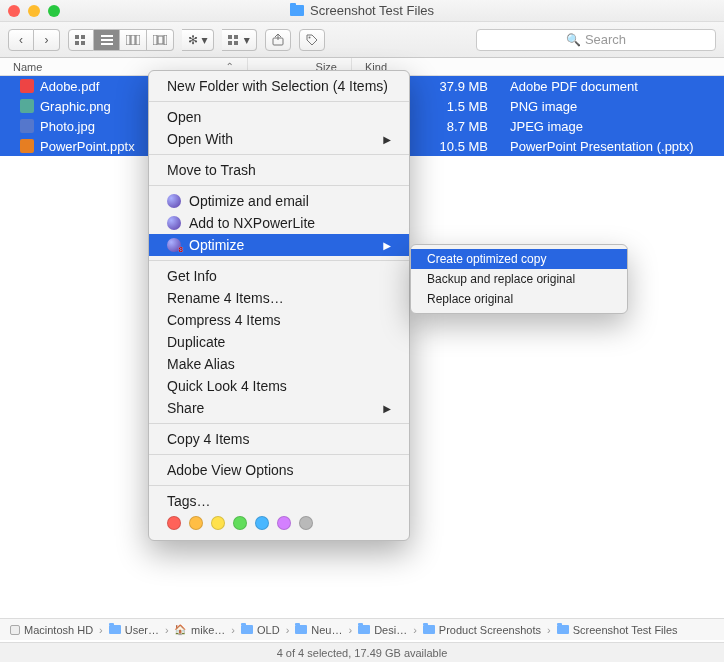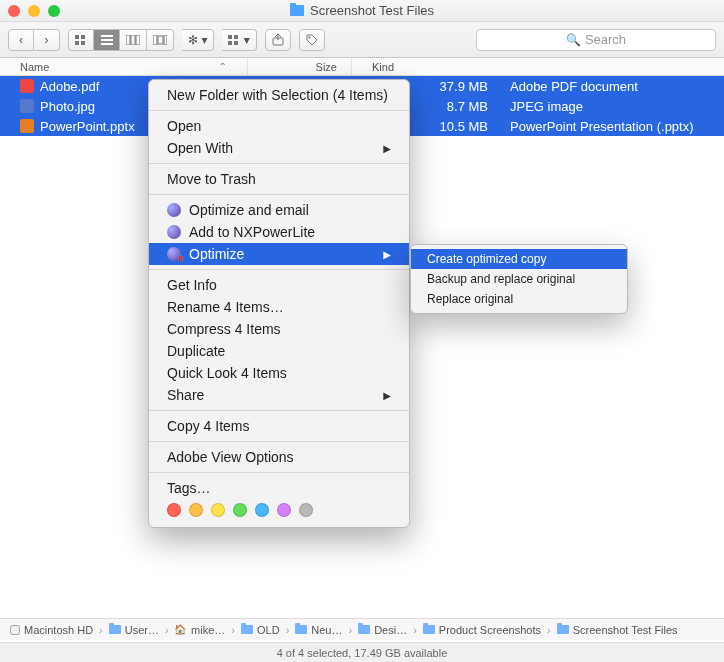--- a/index.html
+++ b/index.html
@@ -65,21 +65,21 @@
     width: 240px; height:22px; border:1px solid #c9c9c9; border-radius:4px;
     background:#fff; display:flex; align-items:center; justify-content:center;
     color:#9a9a9a; font-size:13px;
   }
   .search .mag { margin-right:4px; font-size:12px; }
   
   .colhead {
     height:18px; background:#fcfcfc; border-bottom:1px solid #ddd; display:flex;
     font-size:11px; color:#555;
   }
-  .col { padding:2px 20px; border-right:1px solid #e6e6e6; display:flex;align-items:center; }
+  .col { padding:2px 13px; border-right:1px solid #e6e6e6; display:flex;align-items:center; }
   .col.name { width:248px; }
   .col.date { width:150px; }
   .col.size { width:104px; justify-content:flex-end; padding-right:14px; }
   .col.kind { flex:1; border-right:none; }
   .sort-arrow { margin-left:auto; font-size:10px; color:#777; }
   
   .files { position:relative; }
   .row {
     height:20px; display:flex; align-items:center;
     background:#2866e1; color:#fff; font-size:13px;
@@ -90,21 +90,21 @@
   .row .c.size { width:104px; text-align:right; padding-right:14px; }
   .row .c.kind { flex:1; padding-left:8px; }
   .file-icon { width:14px; height:14px; border-radius:2px; display:inline-block; flex:none;}
   .fi-pdf { background:#e44; }
   .fi-png { background:#5a9; }
   .fi-jpg { background:#57c; }
   .fi-pptx { background:#e67e22; }
   
   .menu {
     position:absolute;
-    left:148px; top:79px;
+    left:148px; top:70px;
     width:262px;
     background:#f3f3f3;
     border:1px solid #bcbcbc;
     border-radius:6px;
     box-shadow: 0 12px 32px rgba(0,0,0,.32);
     padding:4px 0;
     z-index:20;
   }
   .menu .mi {
     padding: 3px 18px;
@@ -253,20 +253,29 @@
       <div class="c name">
         <span class="file-icon fi-pdf"></span>
         <span>Adobe.pdf</span>
       </div>
       <div class="c date"></div>
       <div class="c size">37.9 MB</div>
       <div class="c kind">Adobe PDF document</div>
     </div>
     <div class="row">
       <div class="c name">
+        <span class="file-icon fi-png"></span>
+        <span>Graphic.png</span>
+      </div>
+      <div class="c date"></div>
+      <div class="c size">1.5 MB</div>
+      <div class="c kind">PNG image</div>
+    </div>
+    <div class="row">
+      <div class="c name">
         <span class="file-icon fi-jpg"></span>
         <span>Photo.jpg</span>
       </div>
       <div class="c date"></div>
       <div class="c size">8.7 MB</div>
       <div class="c kind">JPEG image</div>
     </div>
     <div class="row">
       <div class="c name">
         <span class="file-icon fi-pptx"></span>
@@ -302,20 +311,21 @@
         <span class="nx-badge">8</span>
       </span>
       <span>Optimize</span>
       <span class="arrow">▶</span>
     </div>
   <div class="sep"></div>
   <div class="mi">Get Info</div>
   <div class="mi">Rename 4 Items…</div>
   <div class="mi">Compress 4 Items</div>
   <div class="mi">Duplicate</div>
+  <div class="mi">Make Alias</div>
   <div class="mi">Quick Look 4 Items</div>
   <div class="mi">
       <span>Share</span>
       <span class="arrow">▶</span>
     </div>
   <div class="sep"></div>
   <div class="mi">Copy 4 Items</div>
   <div class="sep"></div>
   <div class="mi">Adobe View Options</div>
   <div class="sep"></div>

